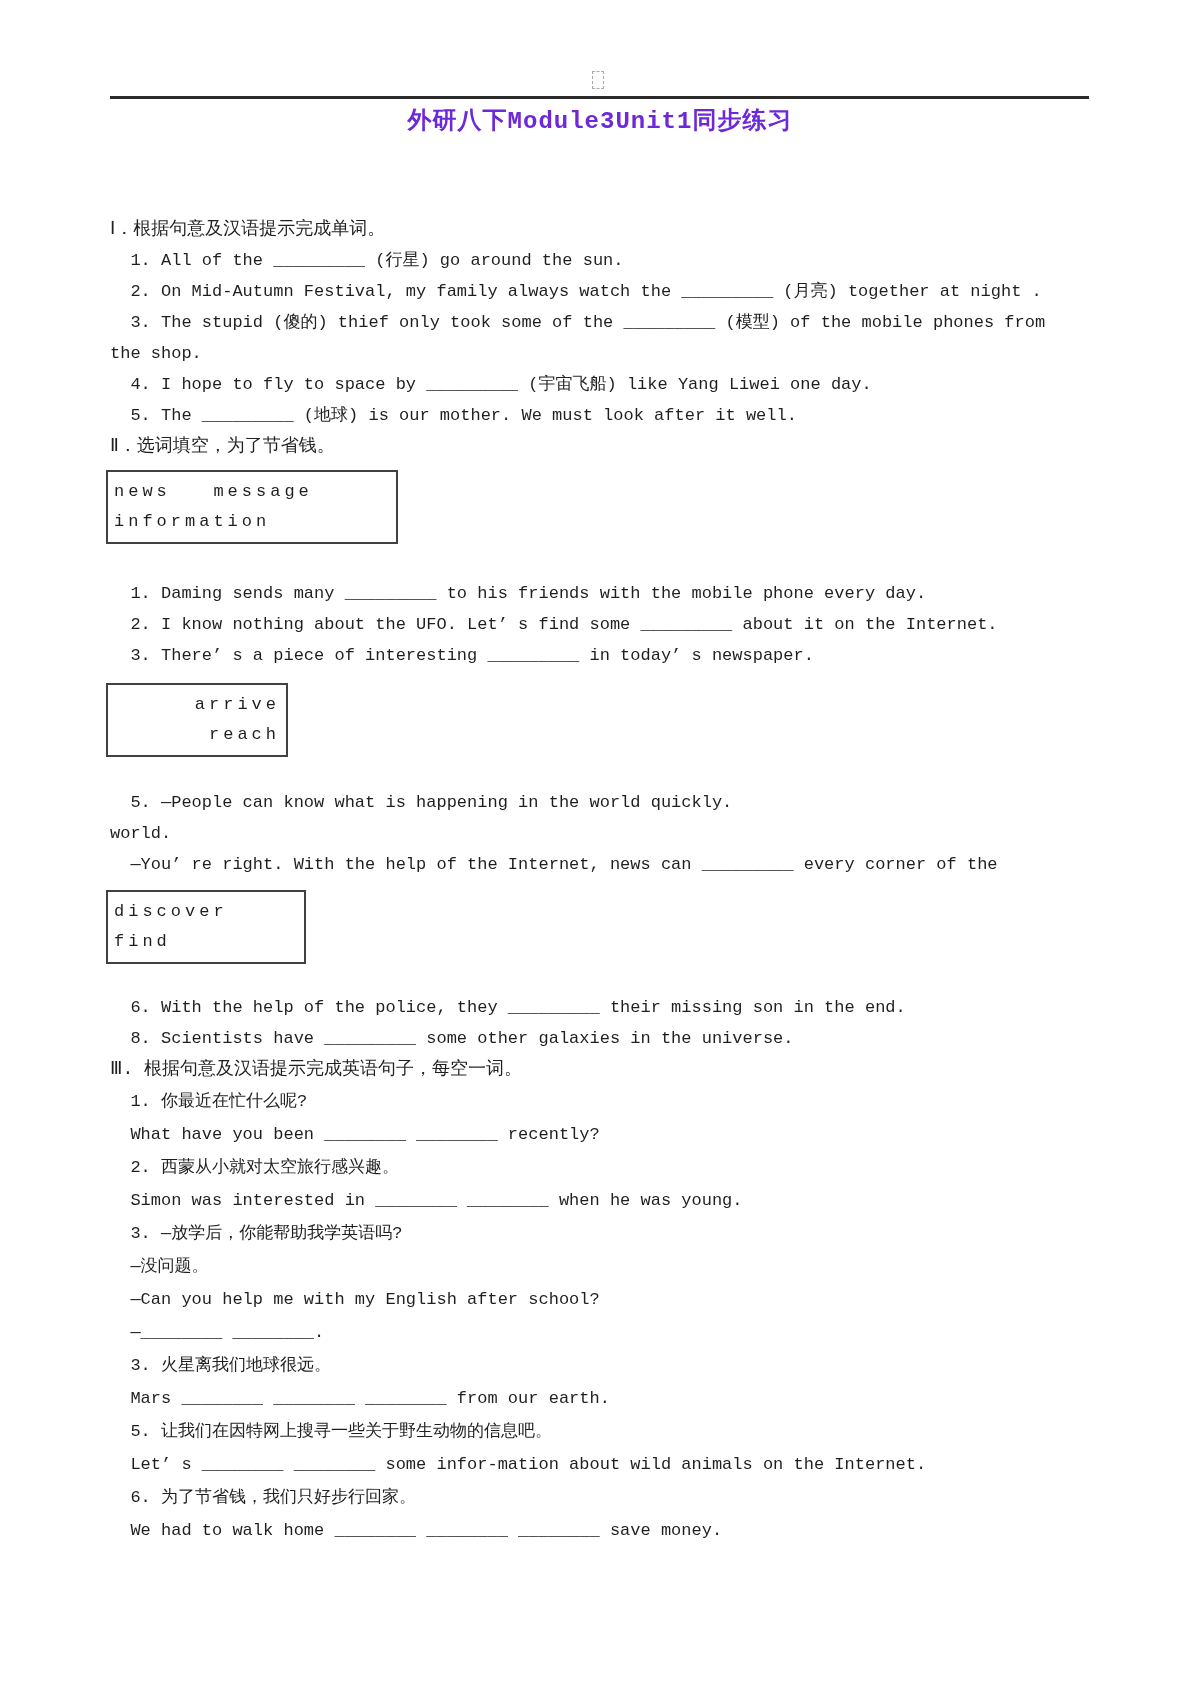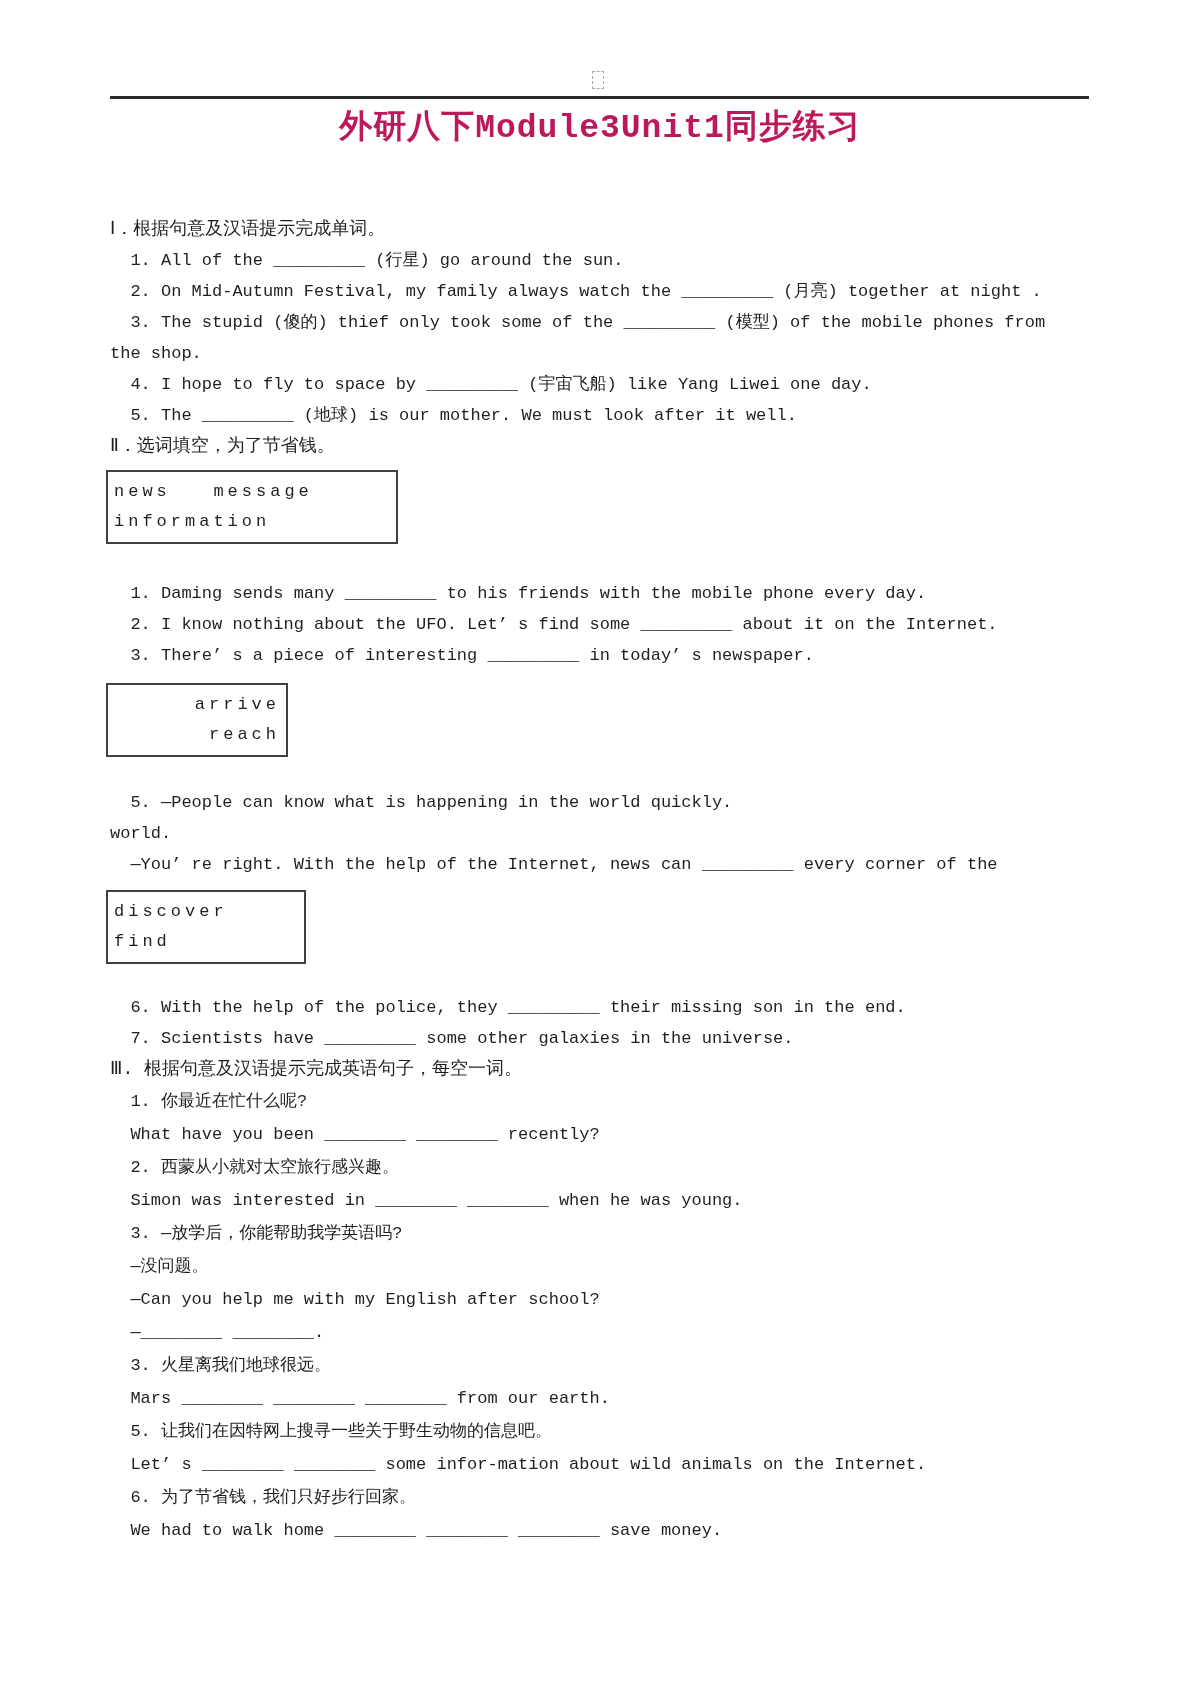--- a/index.html
+++ b/index.html
@@ -18,23 +18,23 @@
     background:#fdfdfd;
   }
   .rule{
     position:absolute;top:96px;left:110px;
     width:979px;height:0;
     border-top:3px solid #2b2b2b;
   }
   .title{
     position:absolute;top:104px;left:0;width:100%;
     text-align:center;
-    font-size:33px;font-weight:bold;
+    font-size:24px;font-weight:bold;
     letter-spacing:1px;
-    color:#be185d;
+    color:#6d28d9;
   }
   .content{
     position:absolute;top:188px;left:110px;width:992px;
     font-size:17px;
     margin-top:26px;
   }
   .line{line-height:31px;white-space:pre-wrap;}
   .heading{font-size:18px;line-height:31px;white-space:pre-wrap;}
   .line3{line-height:33px;}
   .wordbox{
@@ -92,21 +92,21 @@
         <div class="line">  —You’ re right. With the help of the Internet, news can _________ every corner of the</div>
       </div>
 
     <div class="wordbox box3">
         <div class="line">discover</div>
         <div class="line">find</div>
       </div>
 
     <div>
         <div class="line">  6. With the help of the police, they _________ their missing son in the end.</div>
-        <div class="line">  7. Scientists have _________ some other galaxies in the universe.</div>
+        <div class="line">  8. Scientists have _________ some other galaxies in the universe.</div>
       </div>
 
     <div class="heading">Ⅲ. 根据句意及汉语提示完成英语句子，每空一词。</div>
     <div>
         <div class="line line3">  1. 你最近在忙什么呢?</div>
         <div class="line line3">  What have you been ________ ________ recently?</div>
         <div class="line line3">  2. 西蒙从小就对太空旅行感兴趣。</div>
         <div class="line line3">  Simon was interested in ________ ________ when he was young.</div>
         <div class="line line3">  3. —放学后，你能帮助我学英语吗?</div>
         <div class="line line3">  —没问题。</div>

